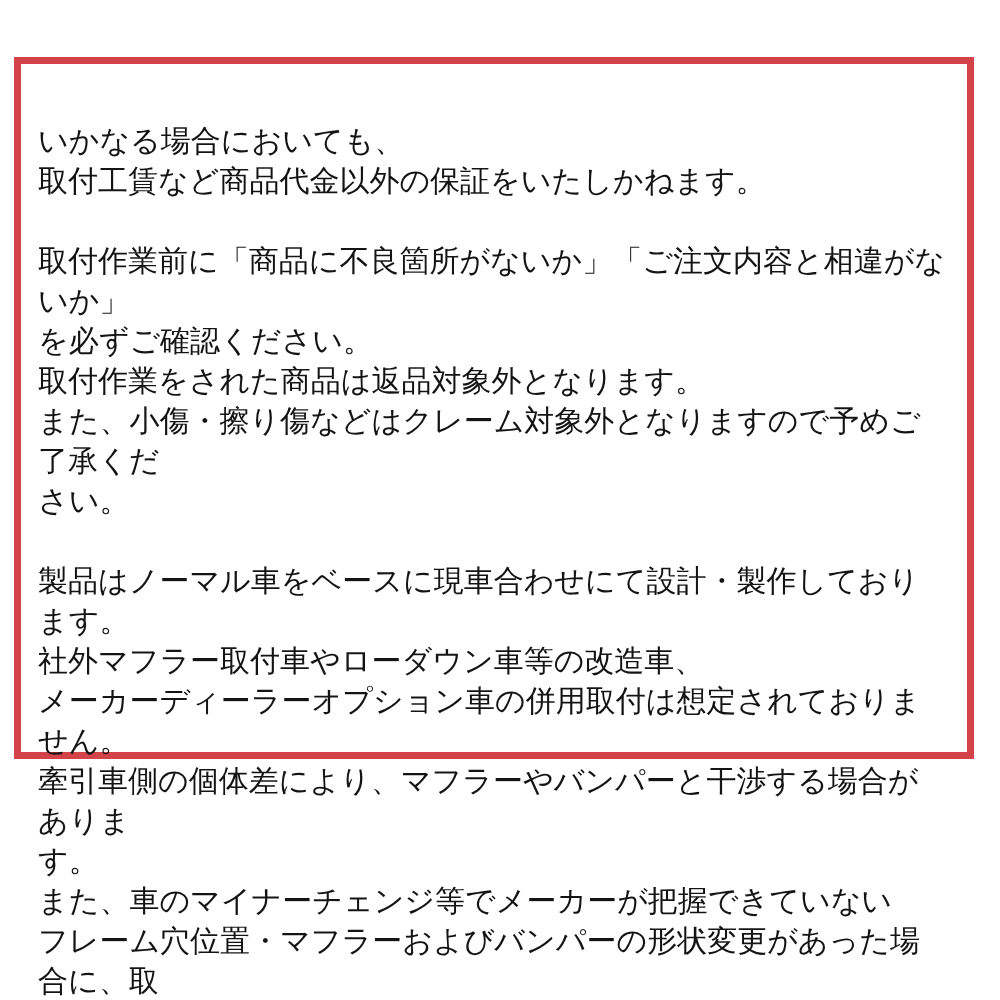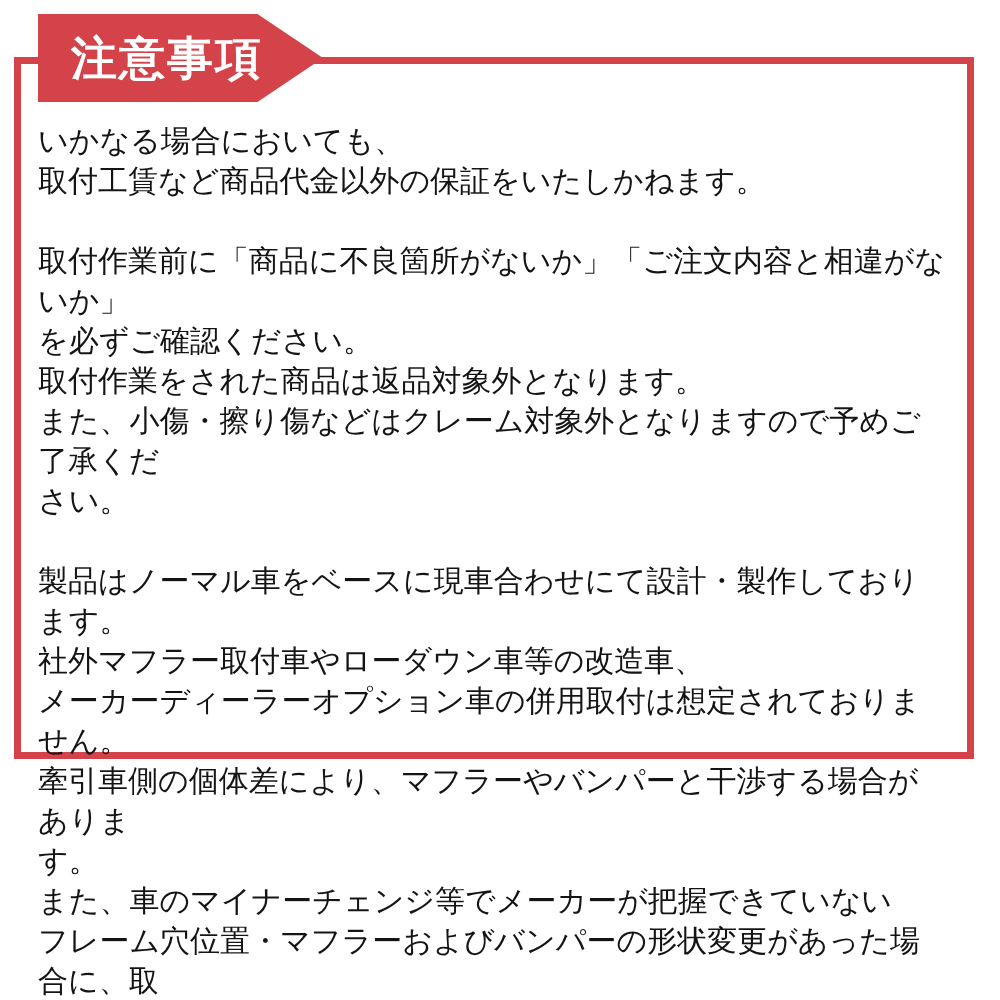--- a/index.html
+++ b/index.html
@@ -75,16 +75,13 @@
 メーカーディーラーオプション車の併用取付は想定されておりません。
 牽引車側の個体差により、マフラーやバンパーと干渉する場合がありま
 す。
 また、車のマイナーチェンジ等でメーカーが把握できていない
 フレーム穴位置・マフラーおよびバンパーの形状変更があった場合に、取
 付説明書に無い加工が必要であったり、取付ができない場合がございま
 す。
 この場合の商品不良判断はメーカーが行ない、場合によりクレームとな
 らない場合がございます。</div>
   </div>
-  <div class="banner">
-    <span class="banner-label">注意事項</span>
-  </div>
 </div>
 
 </body></html>

